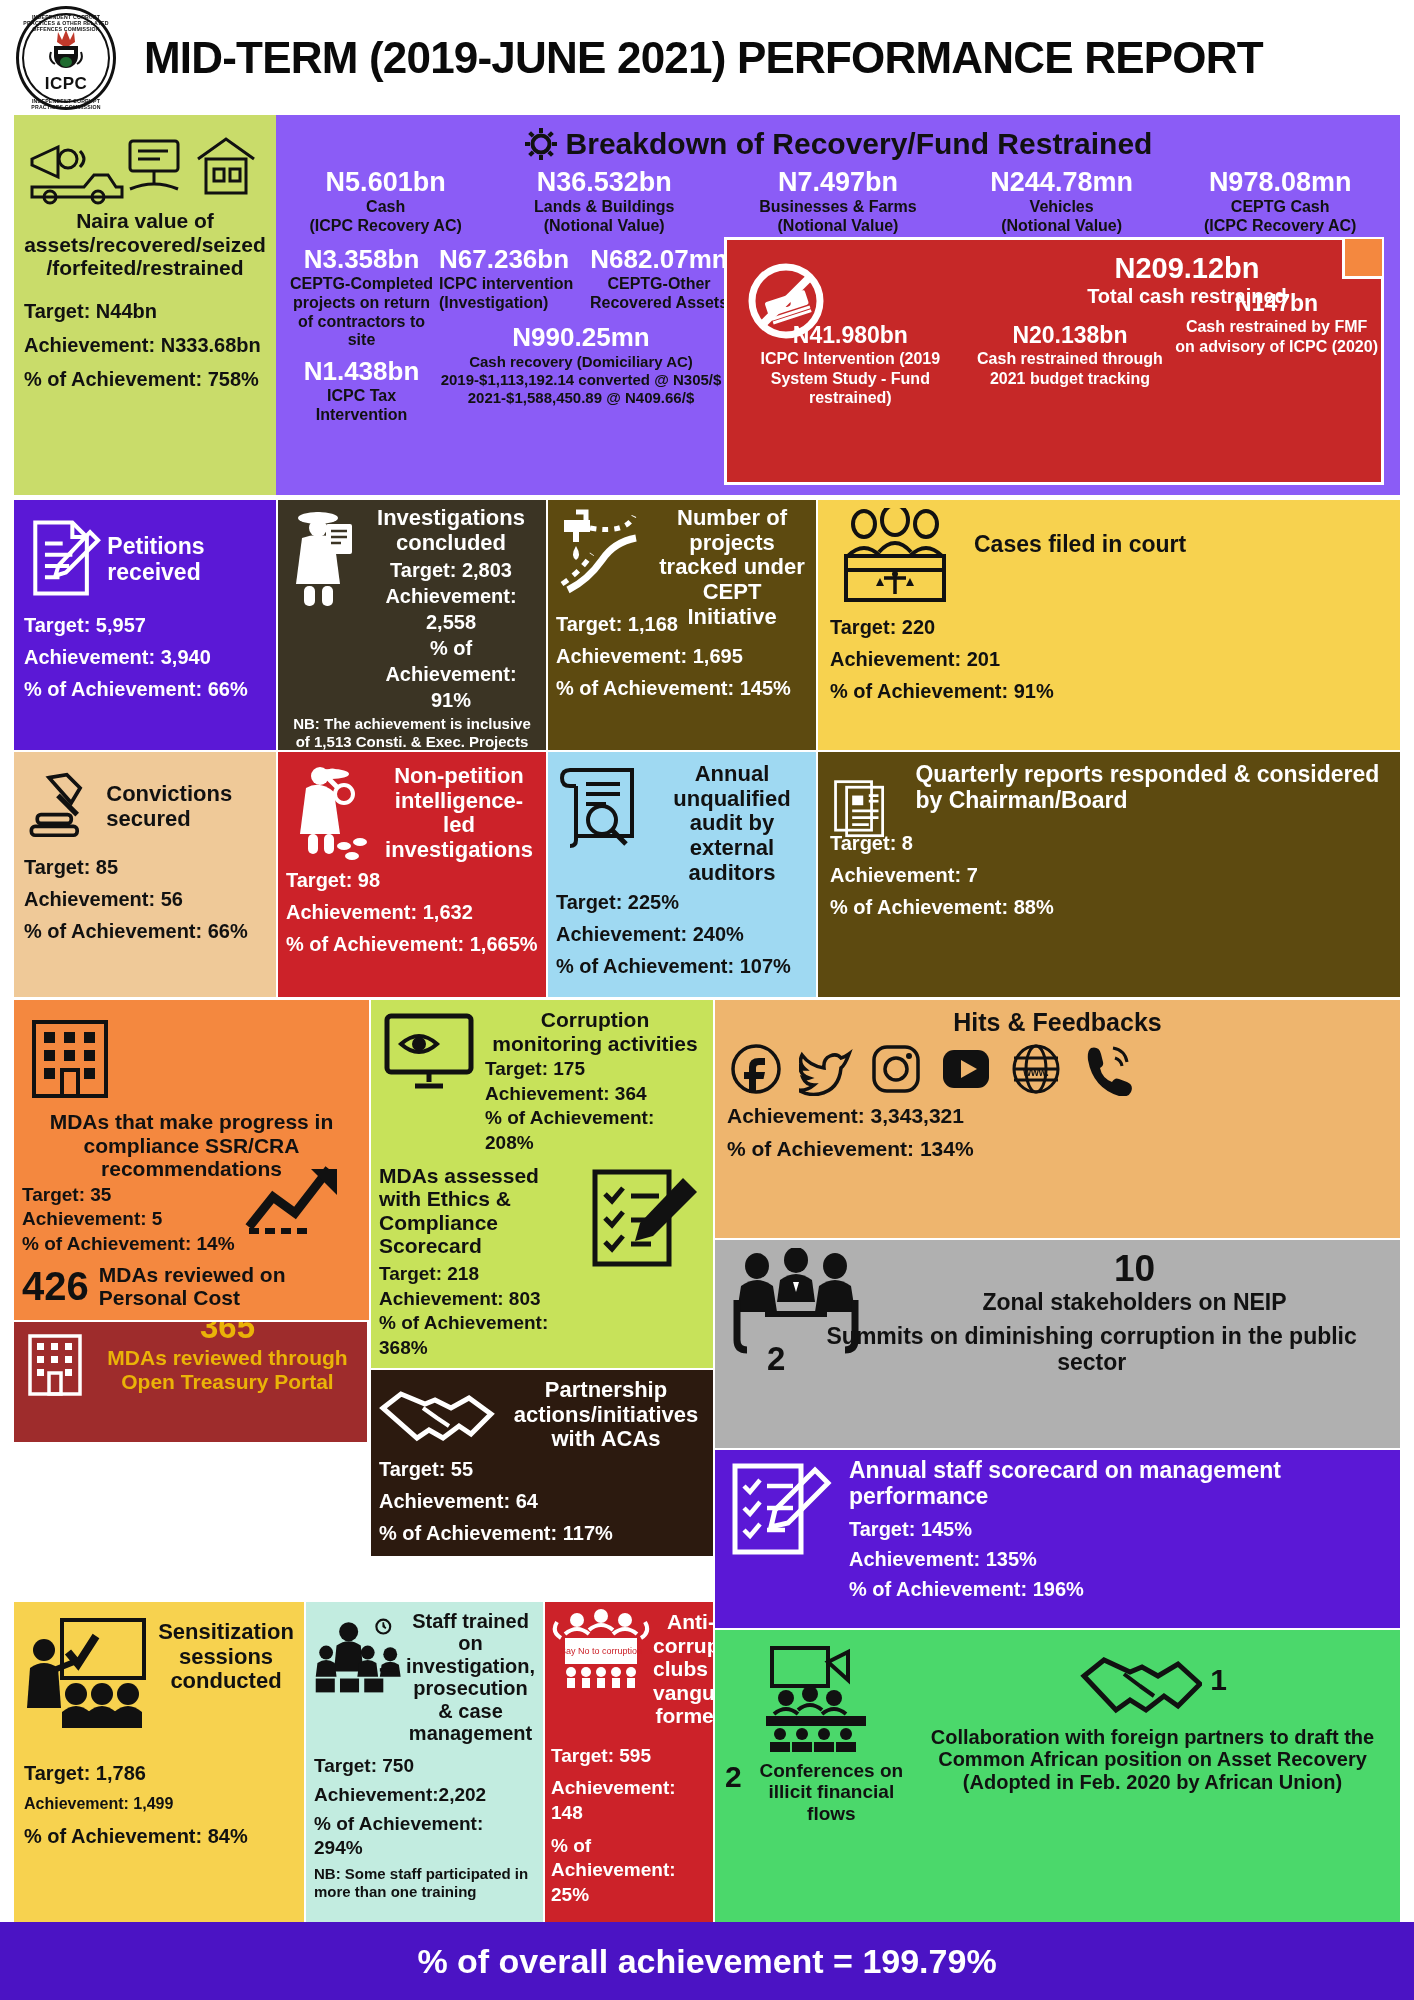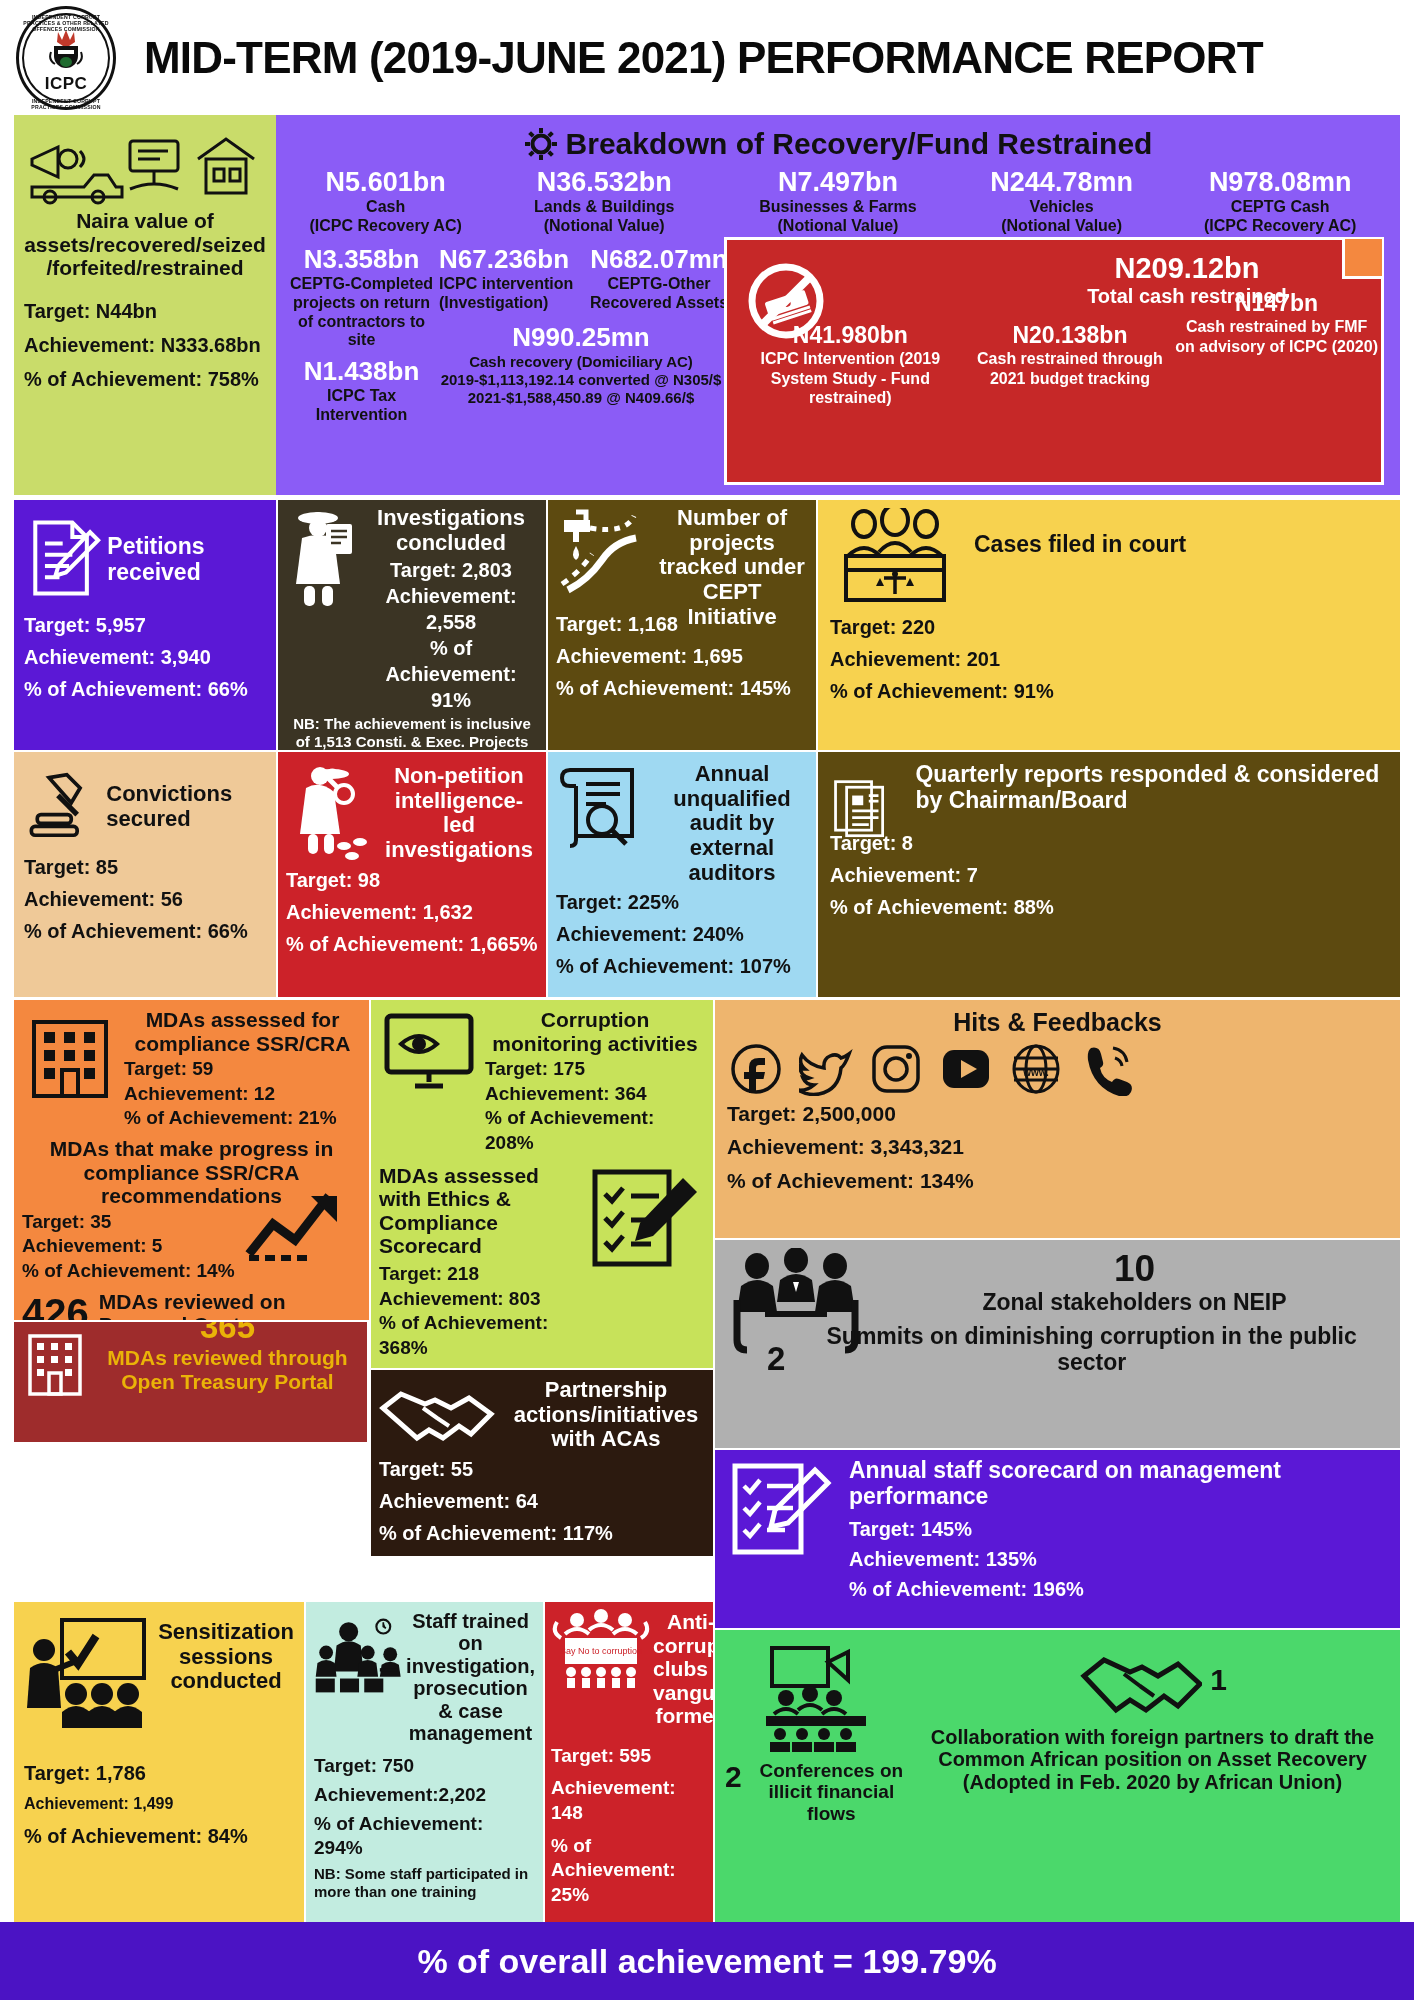--- a/index.html
+++ b/index.html
@@ -360,26 +360,20 @@
             <rect x="42" y="24" width="11" height="11"></rect>
             <rect x="62" y="24" width="11" height="11"></rect>
           <rect x="22" y="42" width="11" height="11"></rect>
             <rect x="42" y="42" width="11" height="11"></rect>
             <rect x="62" y="42" width="11" height="11"></rect>
           <rect x="22" y="60" width="11" height="11"></rect>
             <rect x="62" y="60" width="11" height="11"></rect>
         </g>
         <rect x="40" y="62" width="16" height="26" fill="none" stroke="#111" stroke-width="4"></rect>
       </svg>
-      <div style="flex:1;">
-        <div class="ttl" style="font-size:21px; text-align:center;">MDAs assessed for compliance SSR/CRA</div>
-        <div class="ln" style="font-size:19px; margin-top:2px;">Target: 59</div>
-        <div class="ln" style="font-size:19px;">Achievement: 12</div>
-        <div class="ln" style="font-size:19px;">% of Achievement: 21%</div>
-      </div>
     </div>
     <div class="ttl" style="font-size:21px; text-align:center; margin-top:6px;">MDAs that make progress in compliance SSR/CRA recommendations</div>
     <div style="display:flex; align-items:flex-start;">
       <div style="flex:1;">
         <div class="ln" style="font-size:19px; margin-top:2px;">Target: 35</div>
         <div class="ln" style="font-size:19px;">Achievement: 5</div>
         <div class="ln" style="font-size:19px;">% of Achievement: 14%</div>
       </div>
       <svg width="118" height="78" viewBox="0 0 118 78" style="margin-top:-24px;">
         <path d="M6 70 L30 40 L52 56 L86 12" fill="none" stroke="#111" stroke-width="9"></path>
@@ -485,21 +479,20 @@
         <ellipse cx="27" cy="27" rx="22" ry="23" fill="none" stroke="#111" stroke-width="3"></ellipse>
         <ellipse cx="27" cy="27" rx="10" ry="23" fill="none" stroke="#111" stroke-width="3"></ellipse>
         <path d="M5 16 h44 M5 38 h44 M5 27 h44" stroke="#111" stroke-width="3"></path>
         <text x="27" y="34" font-size="10" font-weight="bold" text-anchor="middle" fill="#111" font-family="'Liberation Sans',sans-serif">www.</text>
       </svg>
       <svg width="54" height="54" viewBox="0 0 54 54">
         <path d="M12 6 q8 -2 10 6 l2 8 q1 4 -3 6 q2 10 12 14 q3 -5 7 -3 l8 3 q7 3 4 10 q-3 6 -12 4 Q14 46 9 18 q-1 -9 3 -12 z" fill="#111"></path>
         <path d="M34 6 q12 2 14 14 M36 16 q6 2 7 8" fill="none" stroke="#111" stroke-width="3"></path>
       </svg>
     </div>
-    <div class="ln" style="font-size:21px; margin-top:2px;">Target: 2,500,000</div>
     <div class="ln" style="font-size:21px; margin-top:6px;">Achievement: 3,343,321</div>
     <div class="ln" style="font-size:21px; margin-top:6px;">% of Achievement: 134%</div>
   </div>
 
   <div class="card" style="left:715px; top:1240px; width:685px; height:208px; background:#b0b0b0; color:#111; padding:8px 12px;">
     <div style="display:flex; align-items:flex-start; gap:16px;">
       <svg width="138" height="110" viewBox="0 0 138 110">
         <ellipse cx="30" cy="18" rx="12" ry="13" fill="#111"></ellipse>
         <path d="M14 38 q16 -12 32 0 l4 26 h-40 z" fill="#111"></path>
         <ellipse cx="69" cy="12" rx="12" ry="13" fill="#111"></ellipse>

